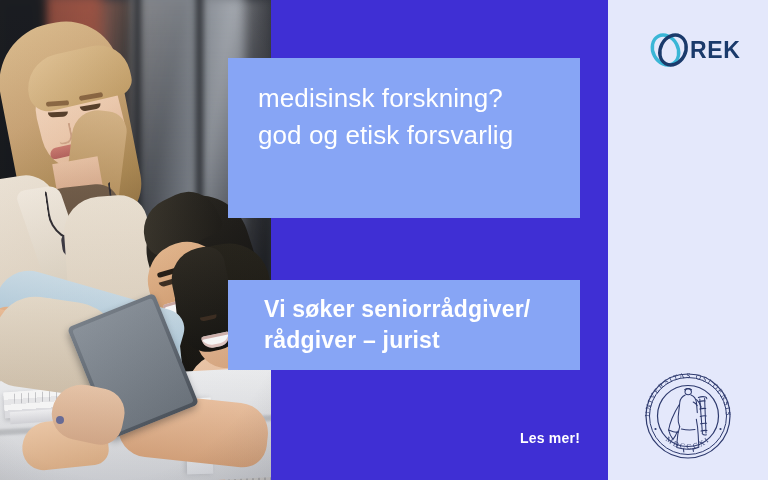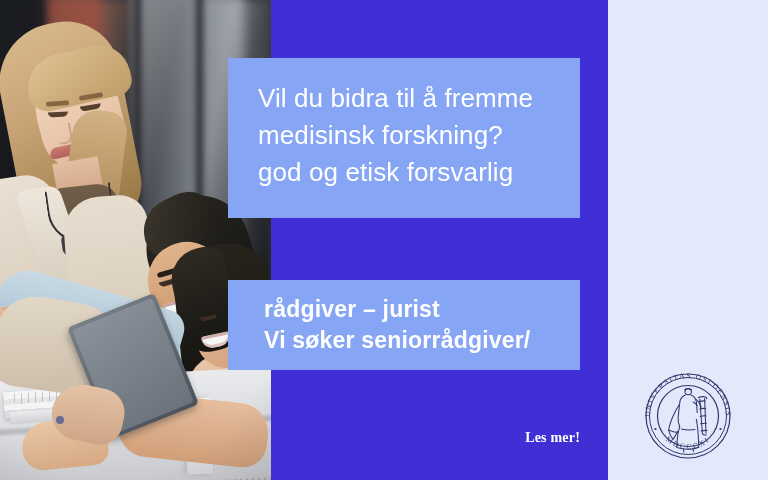--- a/index.html
+++ b/index.html
@@ -453,21 +453,20 @@
   .cta {
     position: absolute;
     left: 438px; top: 430px;
     width: 142px;
     text-align: right;
     color: #ffffff;
     font-size: 14px;
     font-weight: 700;
     letter-spacing: .2px;
     cursor: pointer;
-    font-family: Liberation Serif, serif;
   }
 
   
   .rek-logo {
     position: absolute;
     left: 648px; top: 28px;
     width: 92px; height: 44px;
     display: flex;
     align-items: center;
     cursor: pointer;
@@ -575,32 +574,40 @@
 
       <div class="photo-vignette"></div>
       <div class="photo-soft"></div>
     </div>
   </div>
 
   <div class="purple-panel"></div>
   <div class="right-panel"></div>
 
   <div class="textbox textbox-headline">
-    <div class="line">Vil du bidra til å fremme</div>
     <div class="line">medisinsk forskning?</div>
     <div class="line">god og etisk forsvarlig</div>
   </div>
 
   <div class="textbox textbox-job">
+    <div class="line">Vi søker seniorrådgiver/</div>
     <div class="line">rådgiver – jurist</div>
-    <div class="line">Vi søker seniorrådgiver/</div>
   </div>
 
   <div class="cta">Les mer!</div>
 
+  <div class="rek-logo">
+    <span class="rek-mark">
+      <svg viewBox="0 0 44 44" width="44" height="44" aria-hidden="true">
+        <ellipse cx="17.5" cy="22" rx="12.5" ry="15.5" transform="rotate(-28 17.5 22)" fill="none" stroke="#3ab6d6" stroke-width="3.4"></ellipse>
+        <ellipse cx="25" cy="22" rx="12.5" ry="15.5" transform="rotate(28 25 22)" fill="none" stroke="#1a3a6b" stroke-width="3.4"></ellipse>
+      </svg>
+    </span>
+    <span class="rek-word">REK</span>
+  </div>
 
   <div class="uio-seal">
     <svg viewBox="0 0 100 100" width="100" height="100" aria-hidden="true">
       <defs>
         <path id="arcTop" d="M 12,50 A 38,38 0 0 1 88,50"></path>
         <path id="arcBottom" d="M 17,50 A 33,33 0 0 0 83,50"></path>
       </defs>
       <circle cx="50" cy="50" r="42" fill="none" stroke="#2e3a6e" stroke-width="1.2"></circle>
       <circle cx="50" cy="50" r="38.5" fill="none" stroke="#2e3a6e" stroke-width="1"></circle>
       <circle cx="50" cy="50" r="30.5" fill="none" stroke="#2e3a6e" stroke-width="1.2"></circle>

